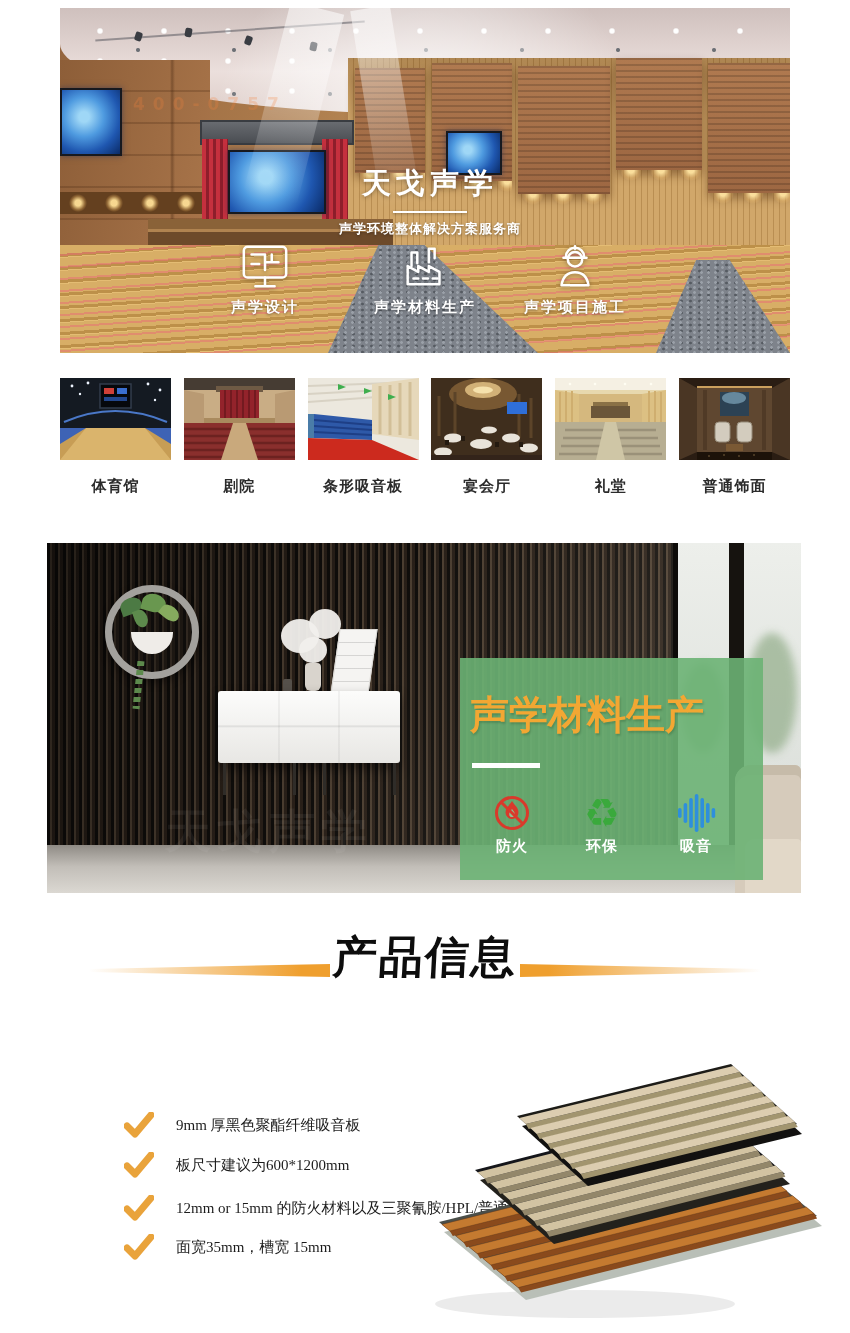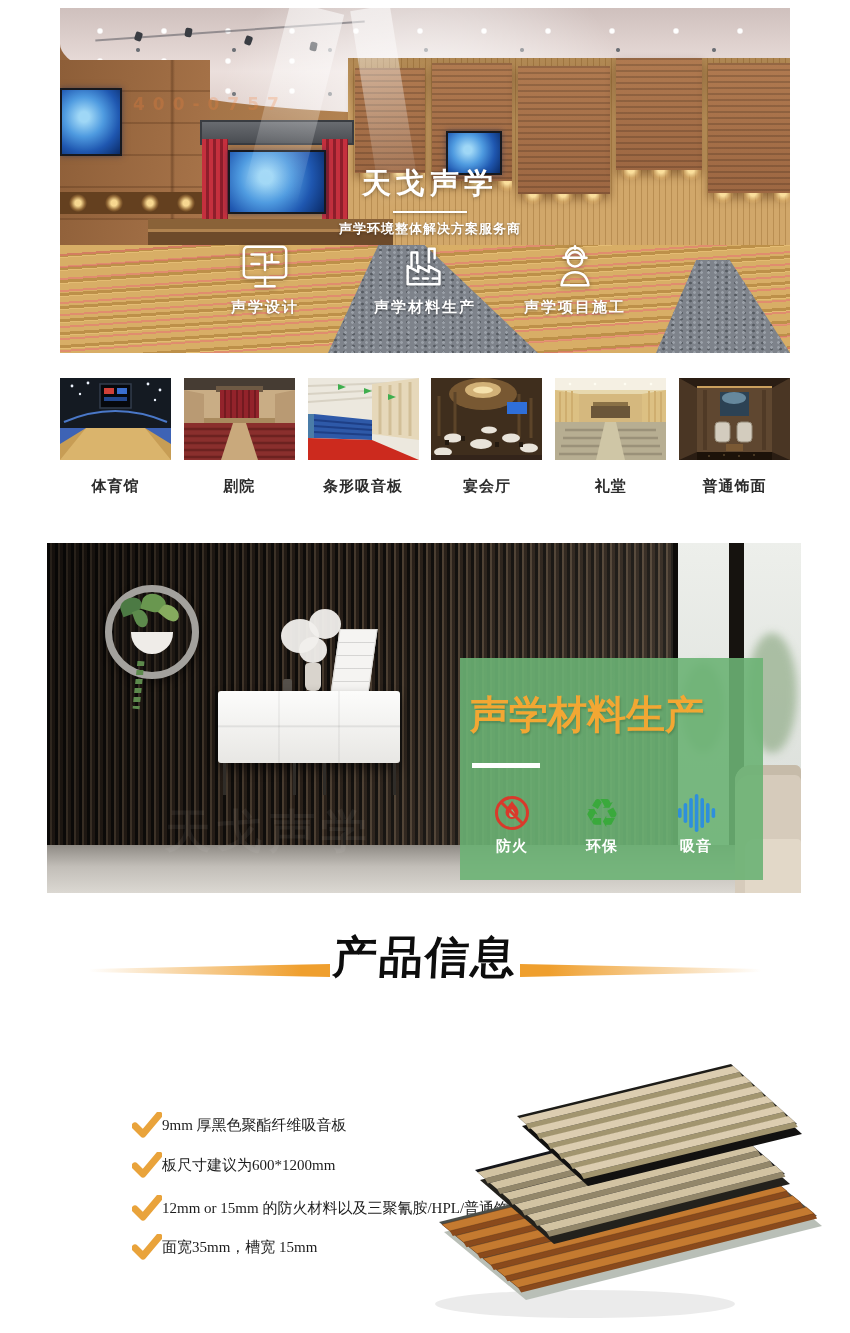--- a/index.html
+++ b/index.html
@@ -135,21 +135,21 @@
   
   #pinfo-head{left:0;top:936px;width:850px;height:64px;}
   .ph-title{left:0;top:-8px;width:850px;text-align:center;font-size:44px;font-weight:900;
       color:#0d0d0d;letter-spacing:2px;transform:skewX(-3deg);white-space:nowrap;}
   .ph-bar{top:28px;width:241px;height:13px;}
   .ph-bar-left{left:89px;background:linear-gradient(90deg, rgba(239,159,46,0), #ef9f2e 88%);
       clip-path:polygon(0 38%,100% 0,100% 100%,0 62%);}
   .ph-bar-right{left:520px;background:linear-gradient(270deg, rgba(239,159,46,0), #ef9f2e 88%);
       clip-path:polygon(0 0,100% 38%,100% 62%,0 100%);}
   #bullets{left:120px;top:1108px;width:420px;height:170px;}
-  .brow{position:absolute;left:12px;display:flex;align-items:center;justify-content:space-between;}
+  .brow{position:absolute;left:4px;display:flex;align-items:center;gap:22px;justify-content:space-between;}
   .btext{font-size:15px;color:#1c1c1c;font-family:"Liberation Serif","DejaVu Serif",serif;
       white-space:nowrap;}
   #product-img{left:425px;top:1052px;width:400px;height:272px;}
 </style>
 </head>
 <body>
 
 <div id="page">
 
   <div id="hero" class="abs">

